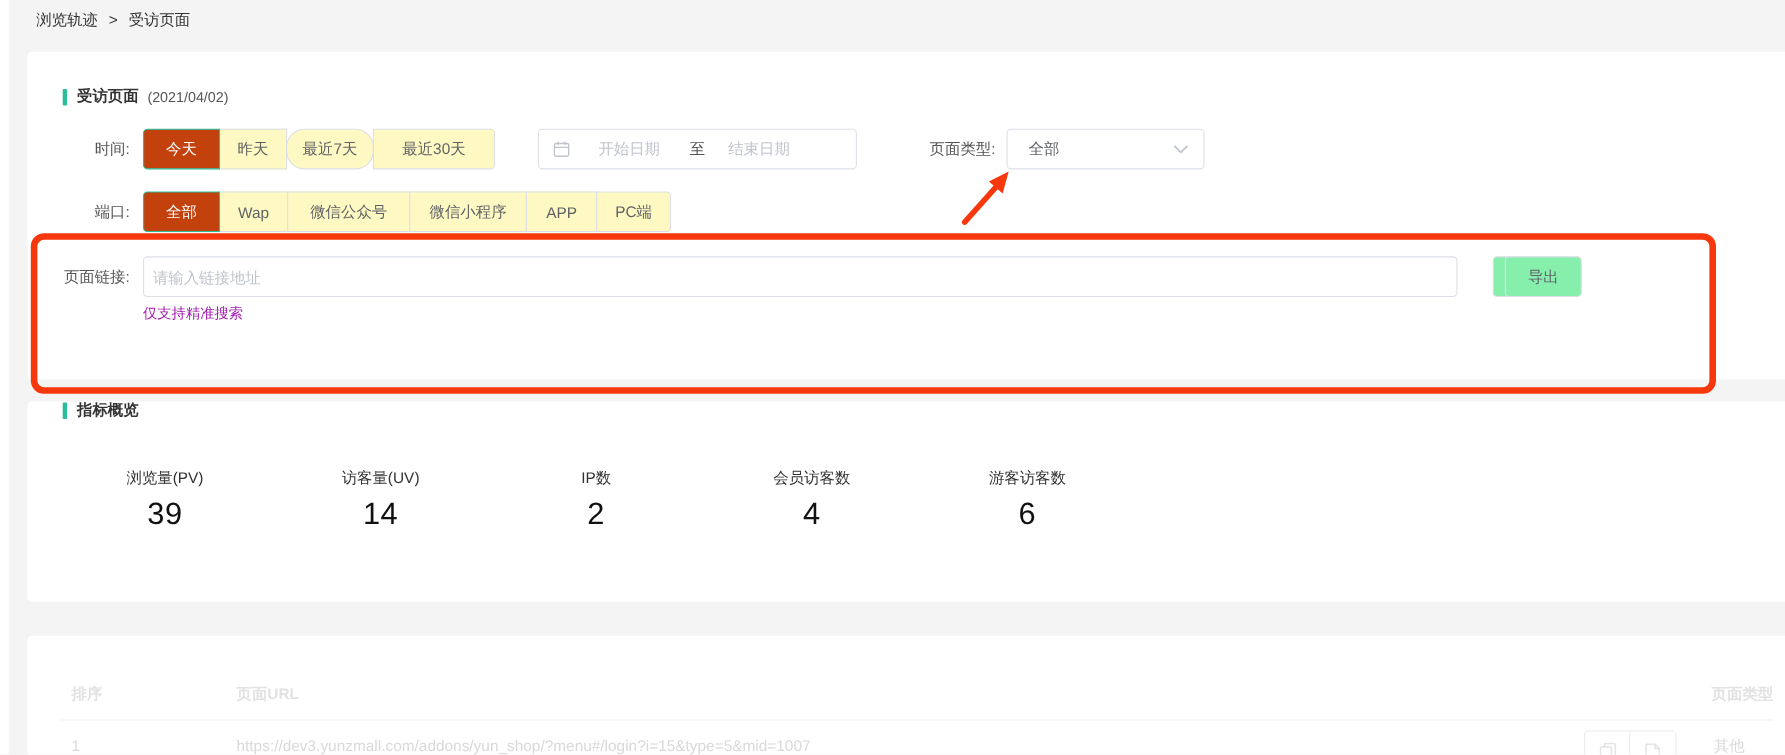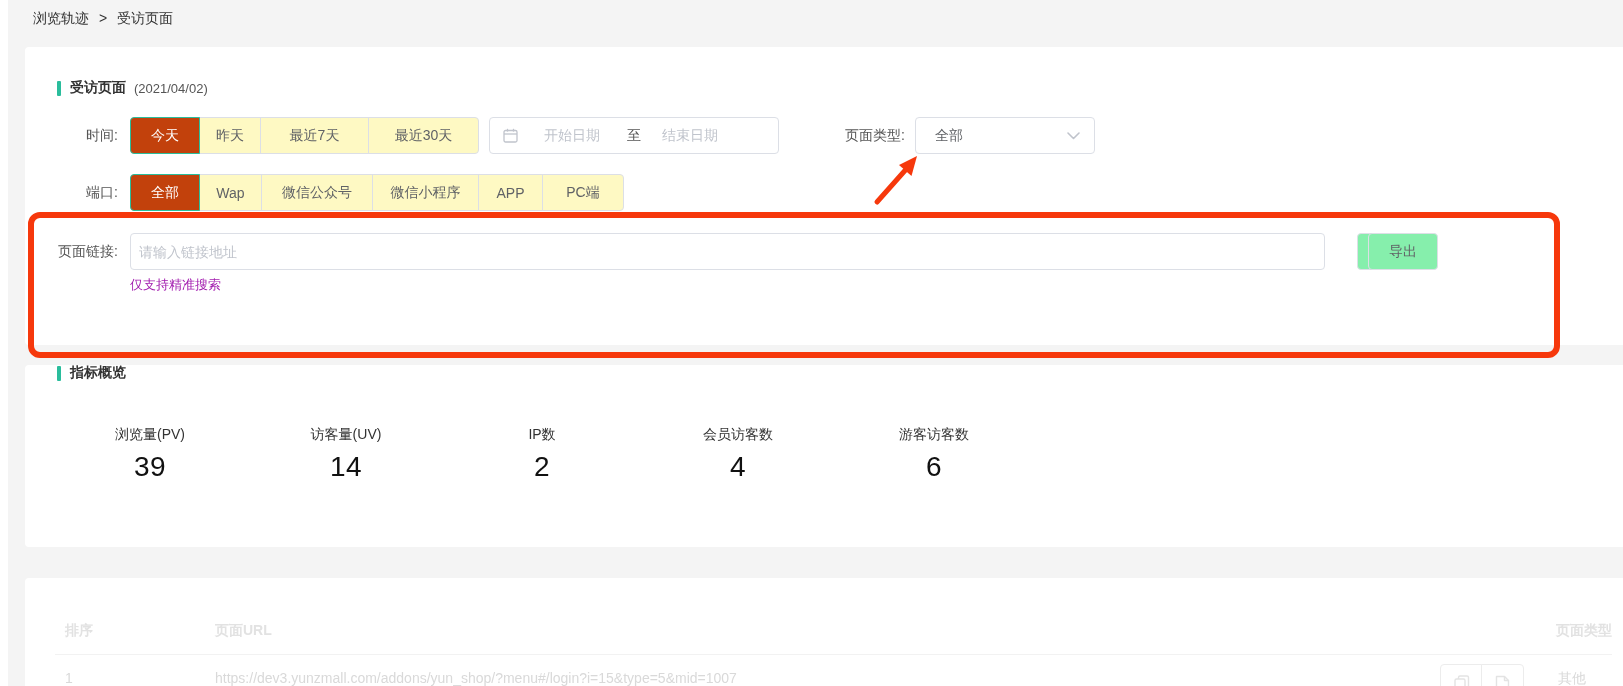--- a/index.html
+++ b/index.html
@@ -117,21 +117,21 @@
   <div class="abs sec-title" style="left:57px; top:79px;">
     <span class="sec-bar"></span>
     <span class="sec-text">受访页面</span>
     <span class="sec-note">(2021/04/02)</span>
   </div>
 
   <div class="abs form-label" style="top:127px;">时间:</div>
   <div class="abs btn-group" style="left:130px; top:117px;">
     <button class="seg-btn active" style="width:70px;">今天</button>
     <button class="seg-btn" style="width:62px;">昨天</button>
-    <button class="seg-btn" style="width:109px;">最近7天</button>
+    <button class="seg-btn" style="width:80px;border-radius:17px;">最近7天</button>
     <button class="seg-btn" style="width:111px;">最近30天</button>
   </div>
 
   <div id="date-range" class="abs">
     <svg class="cal" width="15" height="15" viewBox="0 0 15 15">
       <rect x="1" y="2.5" width="13" height="11.5" rx="1.5" fill="none" stroke="#c0c4cc" stroke-width="1.3"></rect>
       <line x1="1" y1="6" x2="14" y2="6" stroke="#c0c4cc" stroke-width="1.3"></line>
       <line x1="4.5" y1="0.8" x2="4.5" y2="3.6" stroke="#c0c4cc" stroke-width="1.3"></line>
       <line x1="10.5" y1="0.8" x2="10.5" y2="3.6" stroke="#c0c4cc" stroke-width="1.3"></line>
     </svg>
@@ -148,21 +148,21 @@
     </svg>
   </div>
 
   <div class="abs form-label" style="top:184px;">端口:</div>
   <div class="abs btn-group" style="left:130px; top:174px;">
     <button class="seg-btn active" style="width:70px;">全部</button>
     <button class="seg-btn" style="width:63px;">Wap</button>
     <button class="seg-btn" style="width:112px;">微信公众号</button>
     <button class="seg-btn" style="width:107px;">微信小程序</button>
     <button class="seg-btn" style="width:65px;">APP</button>
-    <button class="seg-btn" style="width:82px;">PC端</button>
+    <button class="seg-btn" style="width:68px;">PC端</button>
   </div>
 
   <div class="abs form-label" style="top:243px;">页面链接:</div>
   <input id="link-input" class="abs" type="text" placeholder="请输入链接地址" style="">
   <button id="search-btn" class="plain-btn">搜索</button>
   <button id="export-btn" class="plain-btn">导出</button>
   <div id="link-hint" class="abs">仅支持精准搜索</div>
 
   <div id="annotation-rect" class="abs"></div>
   <svg id="annotation-arrow" class="abs" width="82" height="64" viewBox="0 0 82 64">

